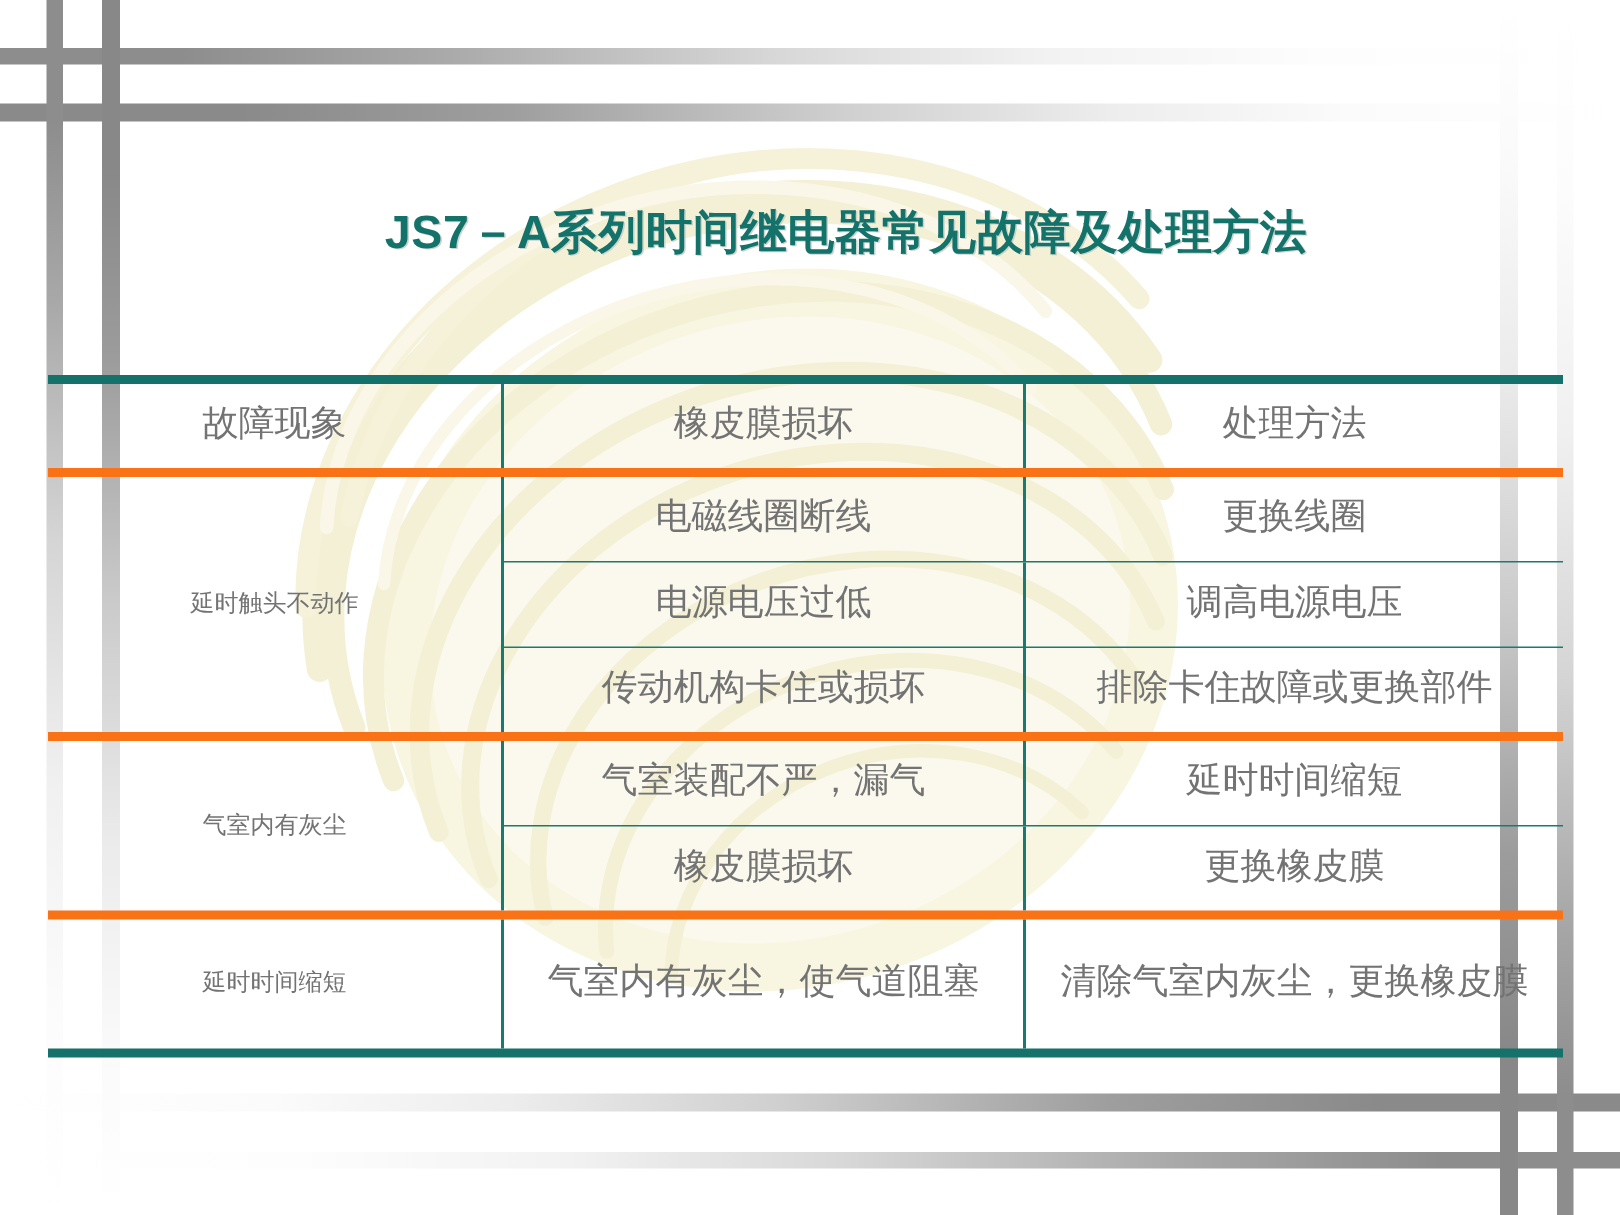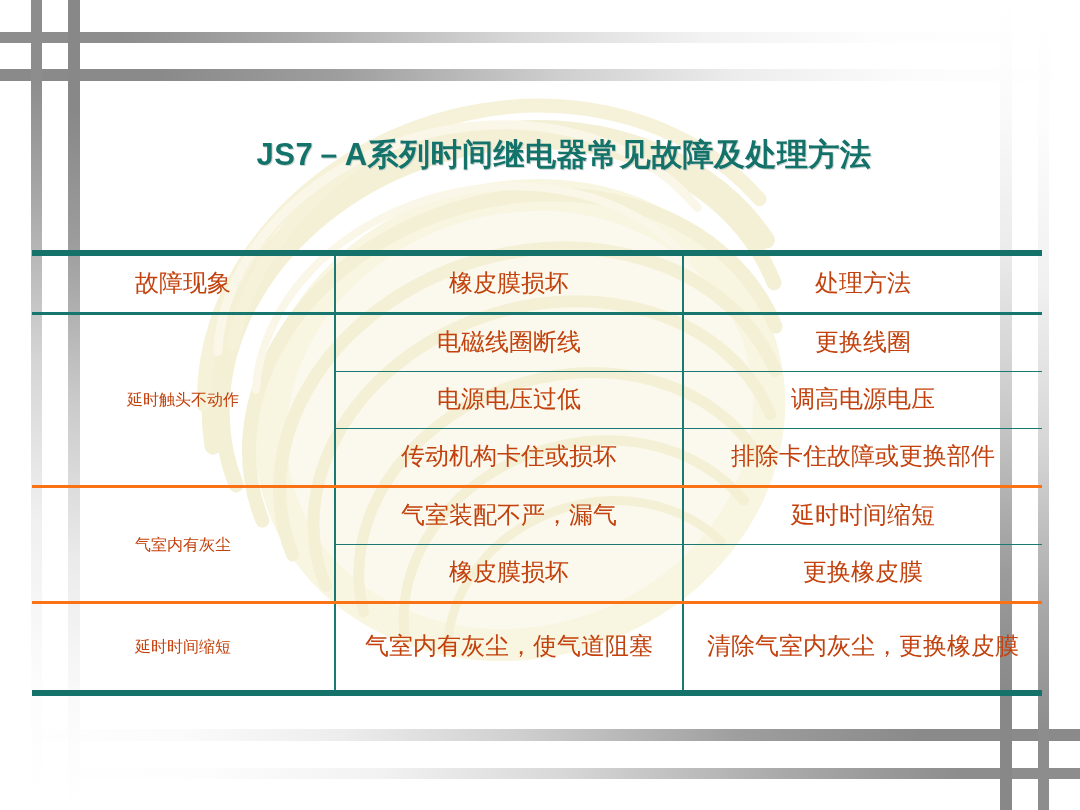--- a/index.html
+++ b/index.html
@@ -119,21 +119,21 @@
   
   #fault-table {
     position: absolute;
     left: 32px;
     top: 250px;
     width: 1010px;
     border-collapse: collapse;
     table-layout: fixed;
     font-family: "Liberation Serif", "DejaVu Serif", serif;
     font-size: 24px;
-    color: #c2410c;
+    color: #737373;
   }
   #fault-table col.c1 { width: 303px; }
   #fault-table col.c2 { width: 348px; }
   #fault-table col.c3 { width: 359px; }
 
   #fault-table td {
     padding: 4px 6px;
     text-align: center;
     vertical-align: middle;
     line-height: 1.22;
@@ -146,21 +146,21 @@
   #fault-table td.edge-left  { border-left: none; }
   #fault-table td.edge-right { border-right: none; }
 
   #fault-table tr.header-row td {
     height: 48px;
     border-top: 6px solid #14726a;
     border-bottom: 3px solid #17776f;
   }
   
   #fault-table tr.group-start td {
-    border-top: 3px solid #f97316;
+    border-top: 6px solid #f97316;
   }
   #fault-table tr.last-row td {
     border-bottom: 6px solid #14726a;
   }
   #fault-table td.rowspan-cell {
     font-size: 16px;
   }
   .cell-r1 { height: 48px; }
   .cell-r2 { height: 48px; font-family: Liberation Serif, serif; }
   .cell-r3 { height: 48px; }

